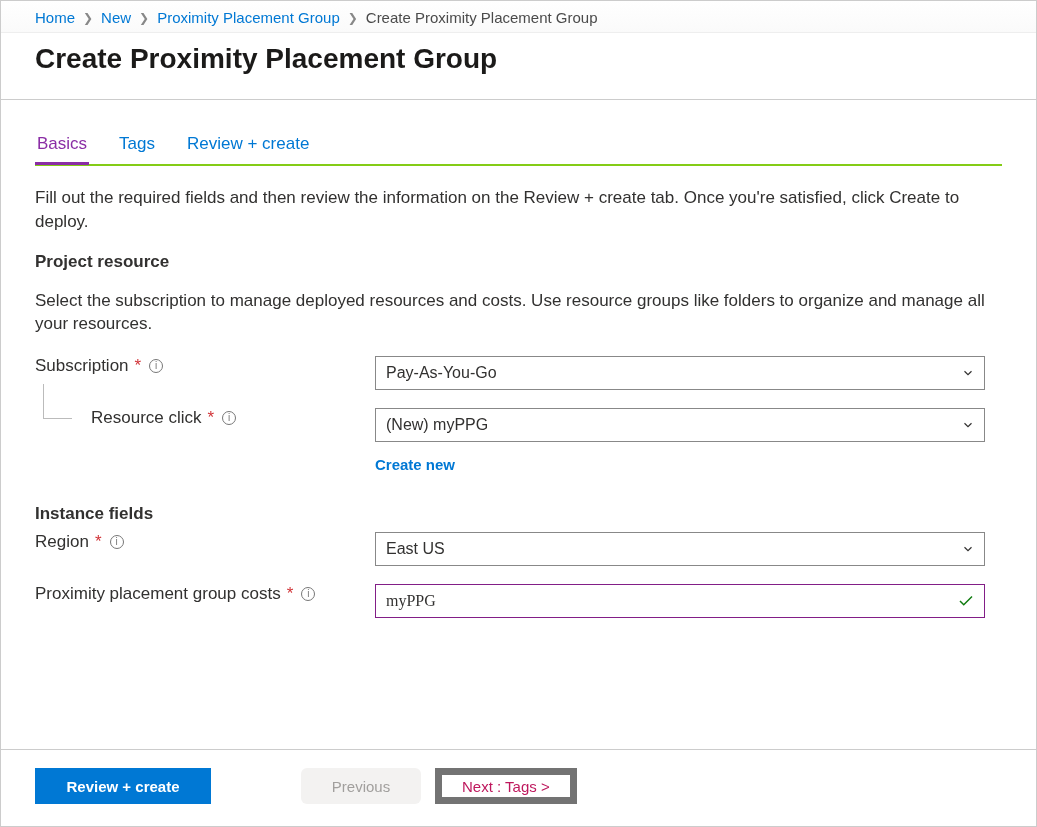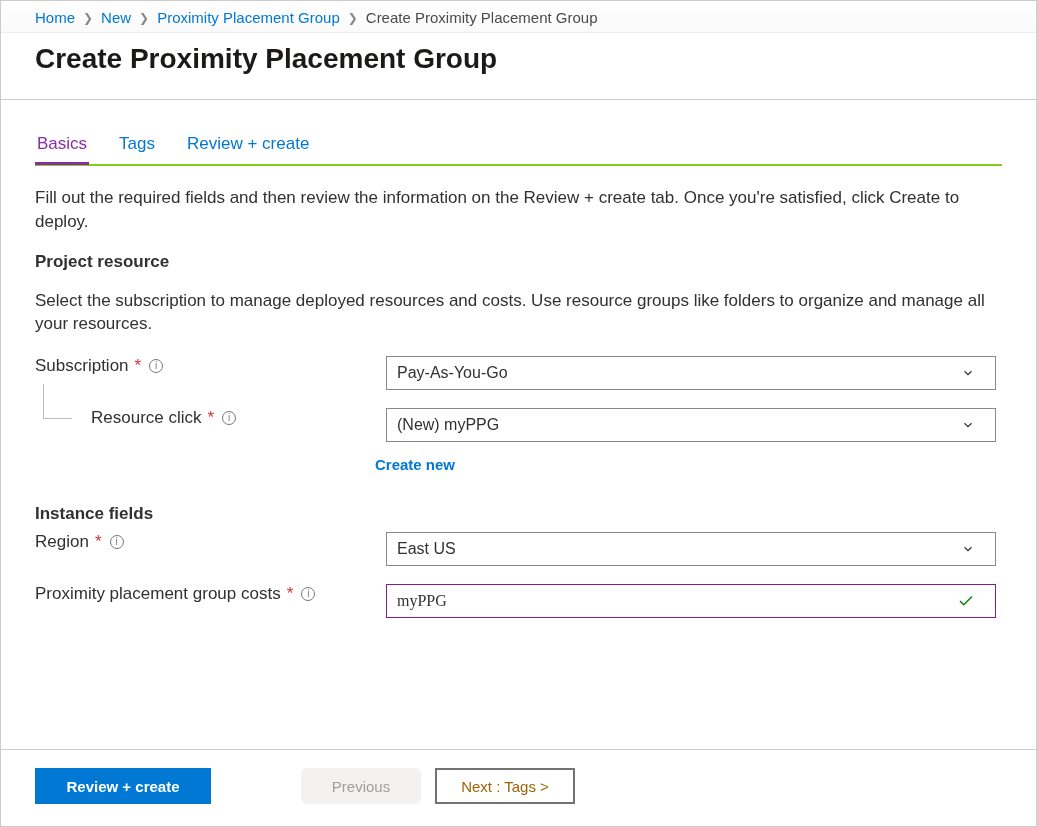--- a/index.html
+++ b/index.html
@@ -146,21 +146,20 @@
     height: 34px;
     border: 1px solid #888;
     background: #fff;
     font-size: 16px;
     padding: 4px 36px 4px 10px;
     font-family: inherit;
     color: #323130;
     display: flex;
     align-items: center;
     cursor: pointer;
-    margin-left: 11px;
   }
   .text-input { cursor: text; }
   .text-input.validated {
     border-color: #821e87;
     font-family: Liberation Serif, serif;
   }
   .chevron-down {
     position: absolute;
     right: 10px;
     top: 50%;
@@ -213,22 +212,22 @@
   }
   .btn.disabled {
     background: #f3f2f1;
     color: #a19f9d;
     cursor: default;
     min-width: 120px;
     border-radius: 6px;
   }
   .btn.secondary {
     background: #fff;
-    border: 2px solid #737373;
-    color: #a16207;
+    border: 7px solid #737373;
+    color: #be185d;
     min-width: 140px;
   }
   .footer-right-group {
     display: flex;
     gap: 14px;
   }
 </style>
 </head>
 <body>
 

